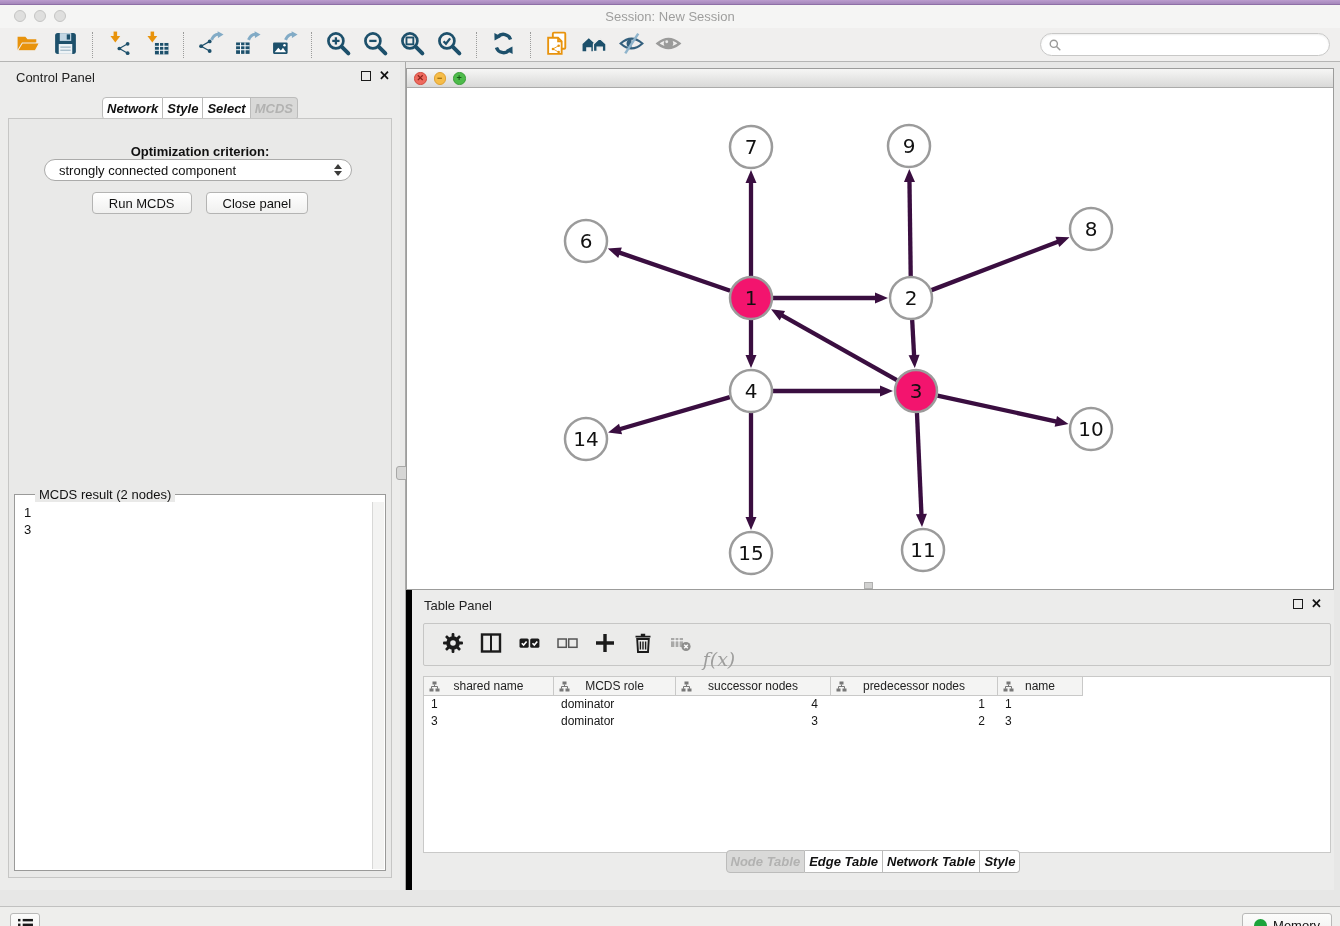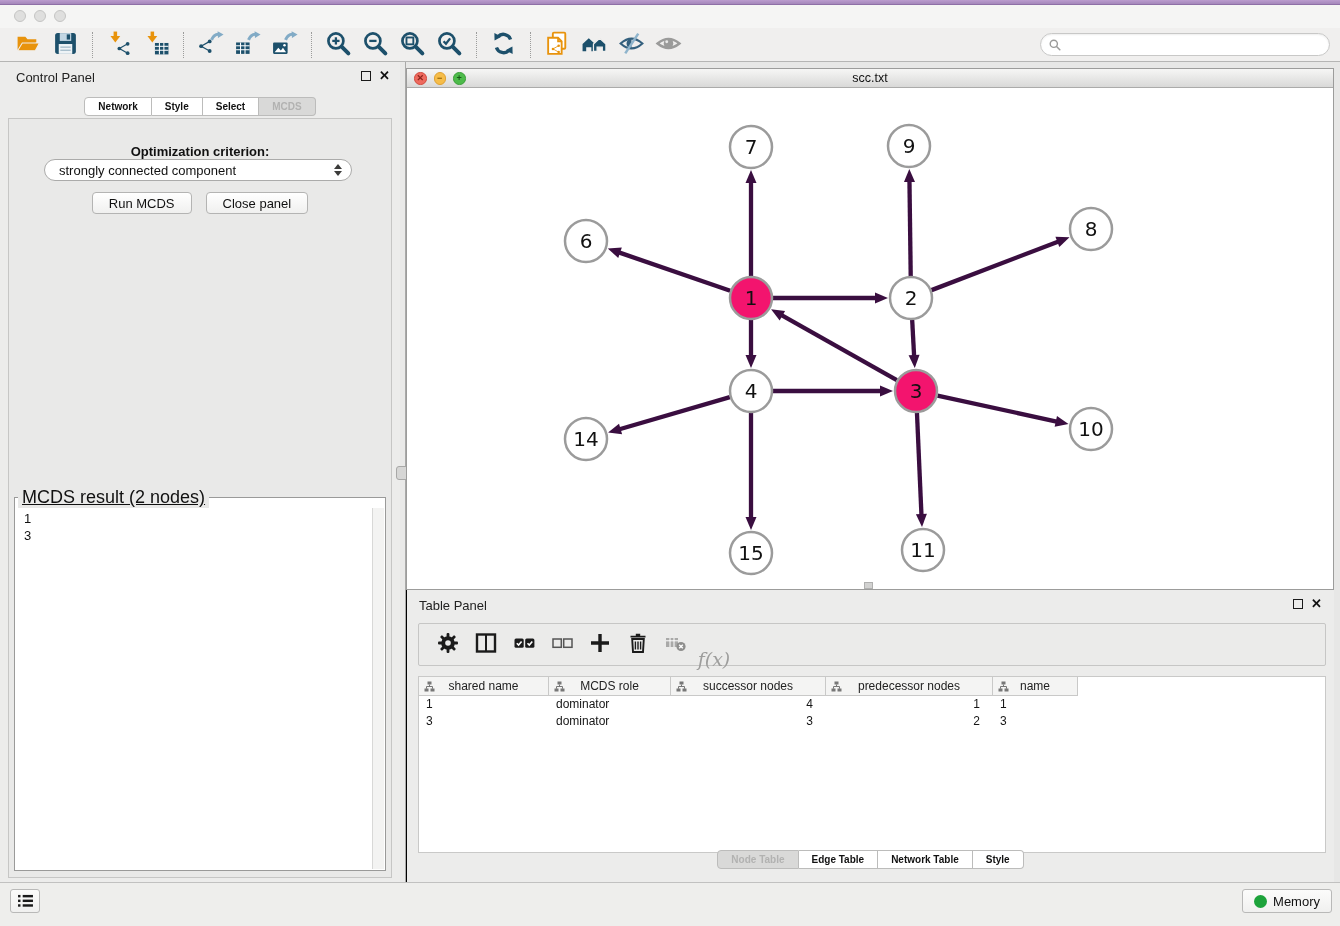--- a/index.html
+++ b/index.html
@@ -33,41 +33,41 @@
   #main { position:absolute; left:0; top:62px; width:1170px; height:828px; background:#e7e7e6; }
 
   
   #control-panel { position:absolute; left:0; top:0; width:400px; height:828px; background:#ececeb; }
   .panel-head { position:absolute; left:16px; top:8px; font-size:13px; color:#222; }
   .panel-controls { position:absolute; right:10px; top:8px; display:flex; align-items:center; gap:8px; }
   .float-glyph { width:10px; height:10px; border:1.5px solid #1a1a1a; display:inline-block; }
   .close-glyph { font-size:13px; font-weight:bold; color:#111; line-height:12px; }
   .tabs-row { display:flex; justify-content:center; }
   #cp-tabs { position:absolute; left:0; right:0; top:35px; }
-  .tab { font-size:10px; font-weight:bold; color:#111; background:#fff; border:1px solid #bcbcbb;
-    border-left:none; padding:3px 13px; cursor:pointer; }
+  .tab { font-size:13px; font-weight:bold; color:#111; background:#fff; border:1px solid #bcbcbb;
+    border-left:none; padding:3px 4px; cursor:pointer;font-style:italic; }
   .tab:first-child { border-left:1px solid #bcbcbb; border-radius:4px 0 0 4px; }
   .tab:last-child { border-radius:0 4px 4px 0; }
   .tab.sel { background:#d9d9d8; color:#b2b2b1; }
   #cp-body { position:absolute; left:8px; right:8px; top:56px; bottom:12px;
     background:#e9e9e8; border:1px solid #c6c6c5; }
   #opt-label { margin-top:25px; text-align:center; font-size:13px; font-weight:bold; color:#111; }
   #criterion-select { position:absolute; left:35px; right:39px; top:40px; height:22px; background:#fff;
     border:1px solid #ababaa; border-radius:11px; display:flex; align-items:center; cursor:pointer; }
   #criterion-select .val { font-size:13px; color:#111; padding-left:14px; flex:1; }
   .stepper { margin-right:9px; display:flex; flex-direction:column; gap:2px; }
   .stepper i { display:block; width:0; height:0; border-left:4px solid transparent; border-right:4px solid transparent; }
   .stepper .up { border-bottom:5px solid #3c3c3b; }
   .stepper .down { border-top:5px solid #3c3c3b; }
   #cp-btn-row { position:absolute; left:0; right:0; top:73px; display:flex; justify-content:center; gap:14px; }
   .mac-btn { height:22px; padding:0 16px; font-size:13px; color:#111; background:linear-gradient(#ffffff,#f0f0ef);
     border:1px solid #b4b4b3; border-radius:4px; cursor:pointer; font-family:"Liberation Sans",sans-serif; }
   #mcds-fieldset { position:absolute; left:5px; right:5px; top:368px; bottom:6px; background:#fff;
     border:1px solid #9a9a99; }
-  #mcds-fieldset legend { font-size:18px; color:#111; background:#e9e9e8; margin-left:3px; padding:0 4px;text-decoration:underline; }
+  #mcds-fieldset legend { font-size:13px; color:#111; background:#e9e9e8; margin-left:20px; padding:0 4px; }
   #result-lines { position:absolute; left:1px; right:14px; top:0; bottom:1px; padding:2px 0 0 8px;
     font-size:13px; line-height:17px; color:#111; overflow:hidden; }
   #result-scroll { position:absolute; right:1px; top:0; bottom:1px; width:12px; background:#f3f3f2;
     border-left:1px solid #d8d8d7; }
 
   
   #v-divider { position:absolute; left:400px; top:0; width:6px; height:828px; background:#e9e9e8;
     border-right:1px solid #a9a9a8; cursor:col-resize; }
   #v-divider .handle { position:absolute; left:-4px; top:404px; width:13px; height:14px;
     background:#d6d6d5; border:1px solid #a8a8a7; border-radius:3px; }
@@ -84,42 +84,42 @@
   .light.yellow { background:#f6bd49; border:1px solid #dfa133; color:#8a5d00; }
   .light.green { background:#4dbb4a; border:1px solid #3a9e38; color:#175c17; }
   #nf-title { position:absolute; left:0; right:0; top:2px; text-align:center; font-size:12.5px; color:#111; }
   #nf-canvas { position:absolute; left:0; right:0; top:20px; bottom:0; background:#fff; overflow:hidden; }
   #graph-svg { position:absolute; left:0; top:0; }
   #nf-handle { position:absolute; left:457px; bottom:0; width:9px; height:7px; background:#d2d2d1;
     border:1px solid #b0b0af; }
 
   
   #table-panel { position:absolute; left:406px; top:528px; width:928px; height:300px; background:#ececeb;
-    border-left:1px solid #000000; }
+    border-left:6px solid #000000; }
   #tp-toolbar { position:absolute; left:11px; top:33px; width:908px; height:43px; background:#ebebea;
     border:1px solid #c6c6c5; border-radius:2px; display:flex; align-items:center; padding-left:10px; }
   .tp-btn { width:38px; height:34px; background:none; border:none; display:flex; align-items:center;
     justify-content:center; cursor:pointer; }
   .tp-btn svg { width:24px; height:24px; }
   .fx-label { font-family:"DejaVu Serif", serif; font-style:italic; font-size:19px; color:#9d9d9c;margin-top:29px; }
   #node-table { position:absolute; left:11px; top:86px; width:908px; height:177px; background:#fff;
     border:1px solid #c9c9c8; overflow:hidden; }
   #table-head { display:flex; }
   .th { position:relative; height:19px; background:#f4f4f3; border-right:1px solid #c9c9c8;
     border-bottom:1px solid #c9c9c8; flex:none; text-align:center; font-size:12px; color:#222;
     line-height:19px; cursor:pointer; }
   .th svg { position:absolute; left:5px; top:4px; width:11px; height:11px; }
   .trow { display:flex; height:16.5px; font-size:12px; color:#161616; }
   .td { flex:none; line-height:16.5px; white-space:nowrap; overflow:hidden; }
   .td.left { padding-left:7px; text-align:left; }
   .td.right { padding-right:13px; text-align:right; }
   #tp-tabs { position:absolute; left:0; right:0; top:260px; }
 
   
-  #status-bar { position:absolute; left:0; bottom:0; width:1340px; height:44px; background:#eeeeec;
+  #status-bar { position:absolute; left:0; bottom:0; width:1340px; height:20px; background:#eeeeec;
     border-top:1px solid #c1c1c0; }
   #list-btn { position:absolute; left:10px; top:6px; width:30px; height:24px;
     background:linear-gradient(#fcfcfb,#f0f0ef); border:1px solid #b9b9b8; border-radius:3px;
     display:flex; align-items:center; justify-content:center; cursor:pointer; }
   #list-btn svg { width:17px; height:14px; }
   #memory-btn { position:absolute; right:8px; top:6px; height:24px; padding:0 11px;
     background:linear-gradient(#fcfcfb,#f0f0ef); border:1px solid #b9b9b8; border-radius:3px;
     display:flex; align-items:center; gap:6px; font-size:13px; color:#111; cursor:pointer; }
   #memory-btn .dot { width:13px; height:13px; border-radius:50%; background:#1da33b; }
 </style>
@@ -127,20 +127,21 @@
 <body>
 
 <div id="top-strip"></div>
 
 <div id="titlebar">
   <div class="mac-dots">
     <span class="mac-dot"></span>
     <span class="mac-dot"></span>
     <span class="mac-dot"></span>
   </div>
+  <div id="window-title">Session: New Session</div>
 </div>
 
 <div id="toolbar">
   <div id="toolbar-groups">
       <button class="tbtn">
         <span><svg viewBox="0 0 26 26">
             <path d="M2.5 19 V6.5 h7.5 l2 2.5 h8.5 v3" fill="#e8930c"></path>
             <path d="M7 12.5 h16.5 l-4 7.5 H2.5 Z" fill="#e8930c" stroke="#f0efee" stroke-width="1"></path>
           </svg></span>
       </button>
@@ -369,21 +370,20 @@
     <div class="handle"></div>
   </div>
 
   <section id="network-frame">
     <div id="nf-titlebar">
       <div id="nf-lights">
         <span class="light red">✕</span>
         <span class="light yellow">−</span>
         <span class="light green">+</span>
       </div>
-      <div id="nf-title">scc.txt</div>
     </div>
     <div id="nf-canvas">
       <svg id="graph-svg" width="926" height="501">
           <g>
             <line x1="344" y1="187" x2="344" y2="92" stroke="#3a0e40" stroke-width="4.3"></line>
             <polygon points="344,81 349.5,94 338.5,94" fill="#3a0e40"></polygon>
           </g>
           <g>
             <line x1="323.2058154797033" y1="201.81655443844295" x2="211.13646698591305" y2="163.10168859513362" stroke="#3a0e40" stroke-width="4.3"></line>
             <polygon points="200.73937472576472,159.5099658143551 214.82270878723838,158.55618297065556 211.23098600645986,168.95327523080388" fill="#3a0e40"></polygon>

